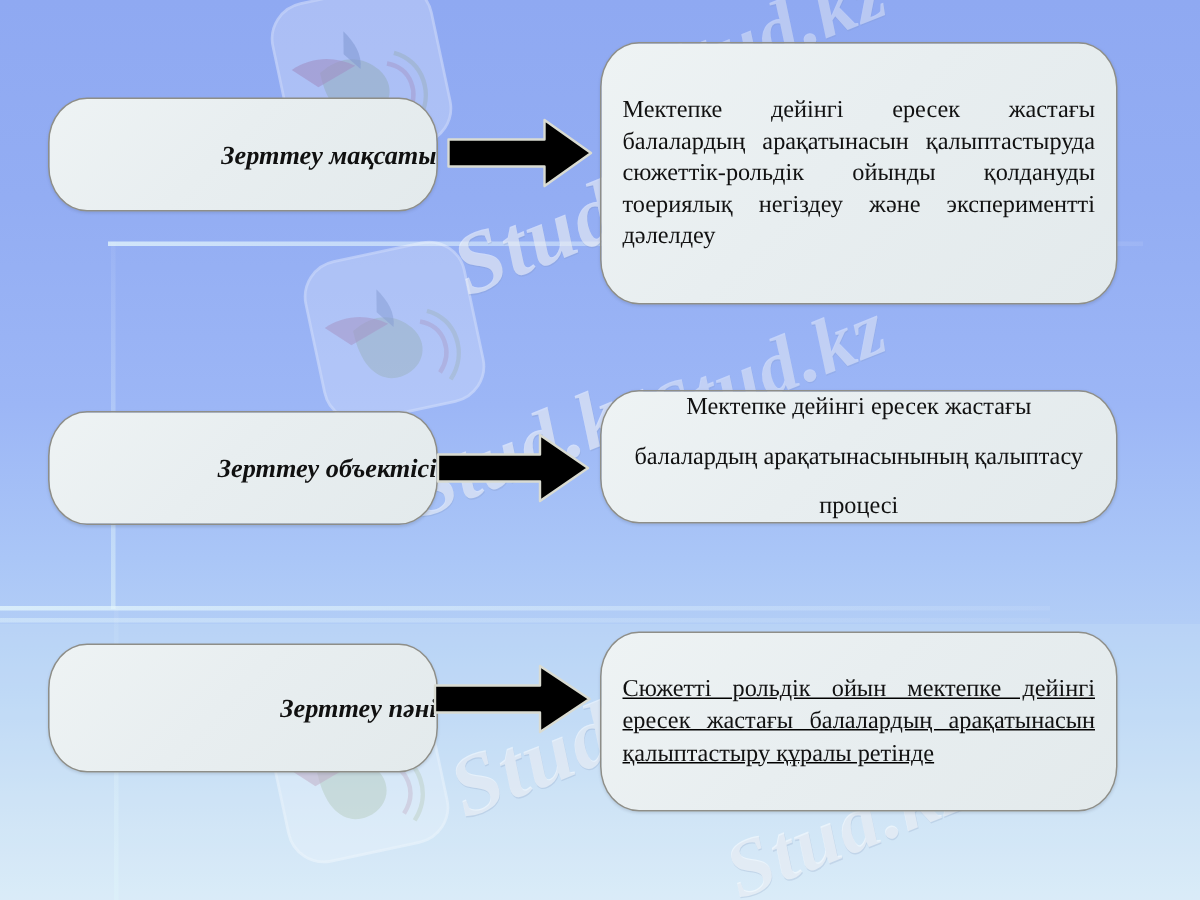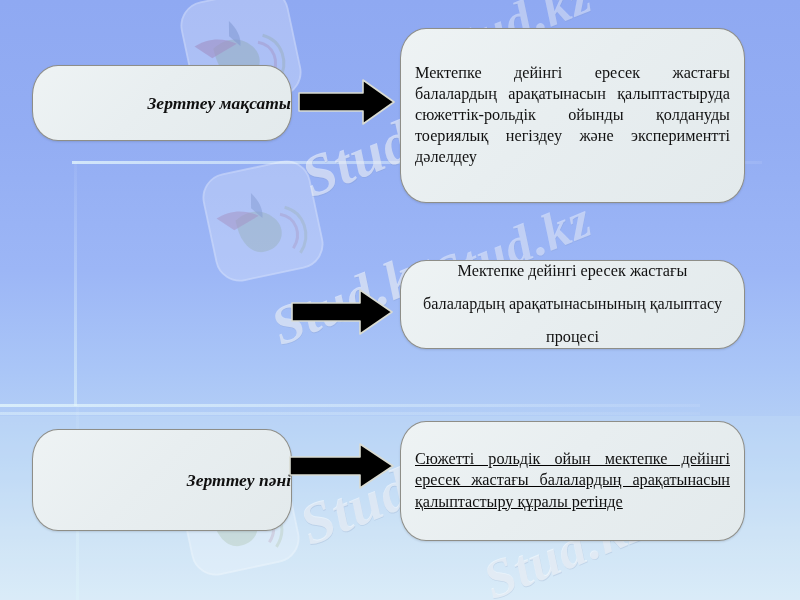--- a/index.html
+++ b/index.html
@@ -125,30 +125,33 @@
   </div>
 
   <svg class="arrow" style="left:297px;top:77px;" width="100" height="50" viewBox="0 0 100 50">
     <path d="M2 16 L66 16 L66 3 L97 25 L66 47 L66 34 L2 34 Z" fill="#000000" stroke="#d9dbd2" stroke-width="1.6" stroke-linejoin="round"></path>
   </svg>
 
   <div class="box" style="left:400px;top:28px;width:345px;height:175px;">
     <div class="para just">Мектепке дейінгі ересек жастағы балалардың арақатынасын қалыптастыруда сюжеттік-рольдік ойынды қолдануды тоериялық негіздеу және экспериментті дәлелдеу</div>
   </div>
 
+  <div class="box box-left" style="left:32px;top:274px;width:260px;height:76px;">
+    <span class="lbl">Зерттеу объектісі</span>
+  </div>
 
   <svg class="arrow" style="left:290px;top:286px;" width="105" height="52" viewBox="0 0 105 52">
     <path d="M2 17 L70 17 L70 4 L102 26 L70 48 L70 35 L2 35 Z" fill="#000000" stroke="#d9dbd2" stroke-width="1.6" stroke-linejoin="round"></path>
   </svg>
 
   <div class="box" style="left:400px;top:260px;width:345px;height:89px;">
     <div class="para center">Мектепке дейінгі ересек жастағы балалардың арақатынасынының қалыптасу процесі</div>
   </div>
 
-  <div class="box box-left" style="left:32px;top:429px;width:260px;height:102px;padding-left:24px;">
+  <div class="box box-left" style="left:32px;top:429px;width:260px;height:86px;padding-left:24px;">
     <span class="lbl">Зерттеу пәні</span>
   </div>
 
   <svg class="arrow" style="left:288px;top:440px;" width="108" height="52" viewBox="0 0 108 52">
     <path d="M2 17 L72 17 L72 4 L105 26 L72 48 L72 35 L2 35 Z" fill="#000000" stroke="#d9dbd2" stroke-width="1.6" stroke-linejoin="round"></path>
   </svg>
 
   <div class="box" style="left:400px;top:421px;width:345px;height:120px;text-decoration:underline;">
     <div class="para just">Сюжетті рольдік ойын мектепке дейінгі ересек жастағы балалардың арақатынасын қалыптастыру құралы ретінде</div>
   </div>

